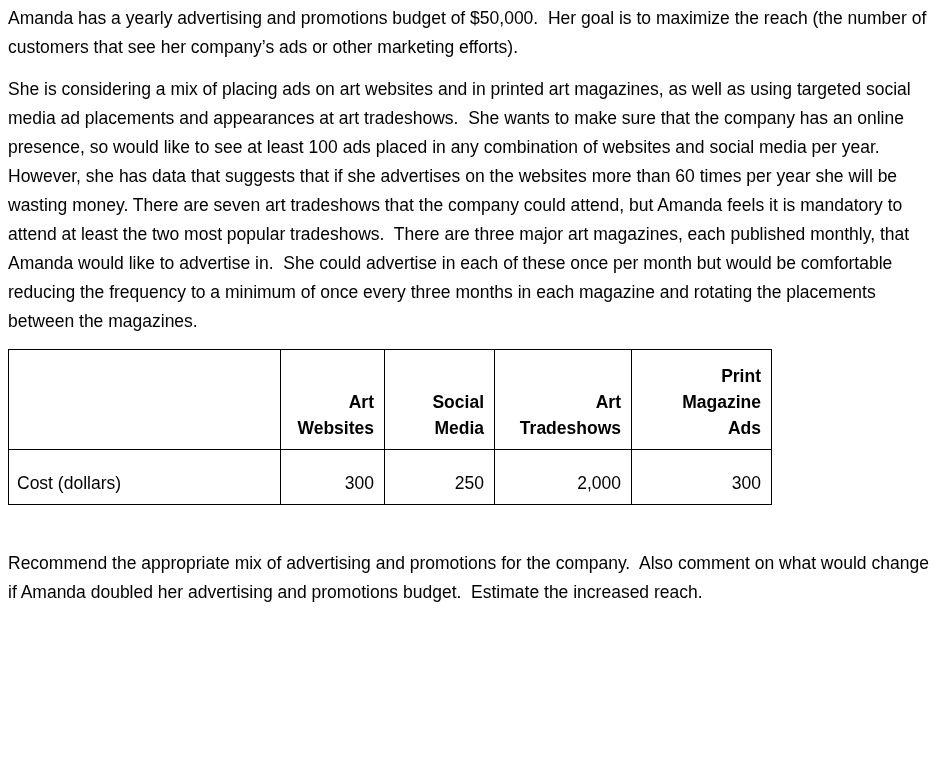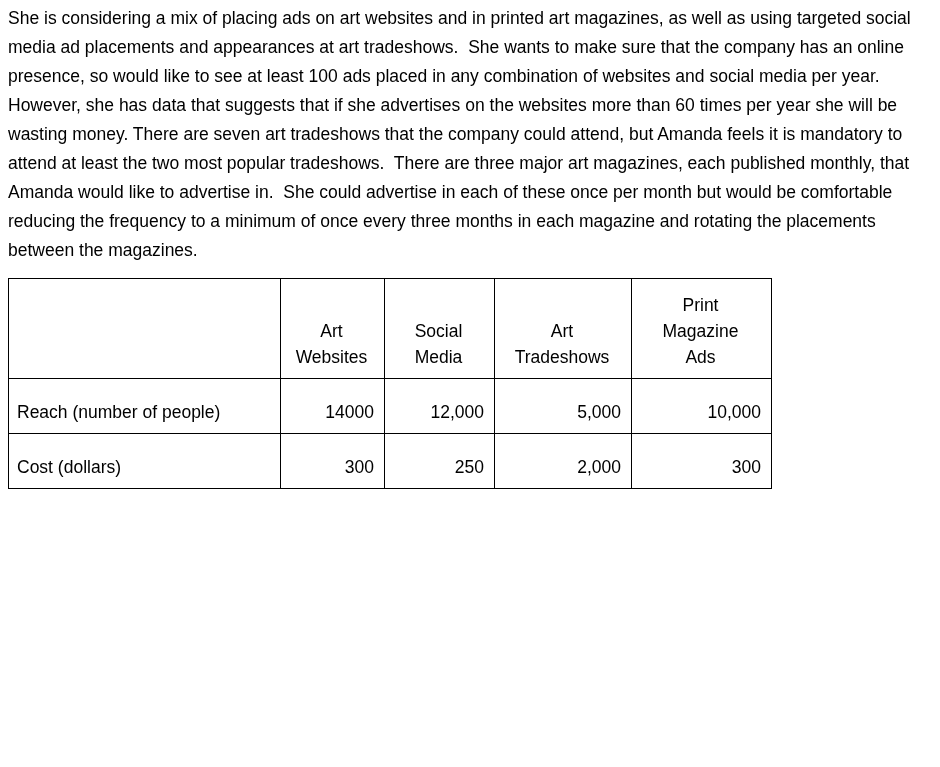--- a/index.html
+++ b/index.html
@@ -36,22 +36,24 @@
     border: 1px solid #000000;
     font-weight: normal;
     font-size: 17.5px;
     line-height: 26px;
     padding: 4px 10px 8px 8px;
     box-sizing: border-box;
     overflow: hidden;
   }
   table.reach-table th {
     vertical-align: bottom;
+    text-align: right;
     white-space: pre-line;
     height: 100px;
+    font-weight: bold;
   }
   table.reach-table td {
     vertical-align: bottom;
     height: 55px;
   }
   table.reach-table td.row-label {
     text-align: left;
   }
   table.reach-table td.num {
     text-align: right;
@@ -63,20 +65,21 @@
   .col-print   { width: 140px; }
   .after-table {
     margin-top: 44px !important;
   }
 </style>
 </head>
 <body>
 
 <div class="doc">
 
+  <p>Amanda has a yearly advertising and promotions budget of $50,000.  Her goal is to maximize the reach (the number of customers that see her company’s ads or other marketing efforts).</p>
 
   <p>She is considering a mix of placing ads on art websites and in printed art magazines, as well as using targeted social media ad placements and appearances at art tradeshows.  She wants to make sure that the company has an online presence, so would like to see at least 100 ads placed in any combination of websites and social media per year.  However, she has data that suggests that if she advertises on the websites more than 60 times per year she will be wasting money. There are seven art tradeshows that the company could attend, but Amanda feels it is mandatory to attend at least the two most popular tradeshows.  There are three major art magazines, each published monthly, that Amanda would like to advertise in.  She could advertise in each of these once per month but would be comfortable reducing the frequency to a minimum of once every three months in each magazine and rotating the placements between the magazines.</p>
 
 
   <table class="reach-table">
     <colgroup>
       <col class="col-label">
       <col class="col-web">
       <col class="col-social">
       <col class="col-trade">
@@ -91,30 +94,24 @@
 Media</th>
         <th>Art
 Tradeshows</th>
         <th>Print
 Magazine
 Ads</th>
       </tr>
     </thead>
     <tbody>
       <tr>
-        <td class="row-label">Reach (number of people)</td>
-        <td class="num">14000</td>
-        <td class="num">12,000</td>
-        <td class="num">5,000</td>
-        <td class="num">10,000</td>
-      </tr>
-      <tr>
         <td class="row-label">Cost (dollars)</td>
         <td class="num">300</td>
         <td class="num">250</td>
         <td class="num">2,000</td>
         <td class="num">300</td>
       </tr>
     </tbody>
   </table>
 
+  <p class="after-table">Recommend the appropriate mix of advertising and promotions for the company.  Also comment on what would change if Amanda doubled her advertising and promotions budget.  Estimate the increased reach.</p>
 
 </div>
 
 </body></html>

